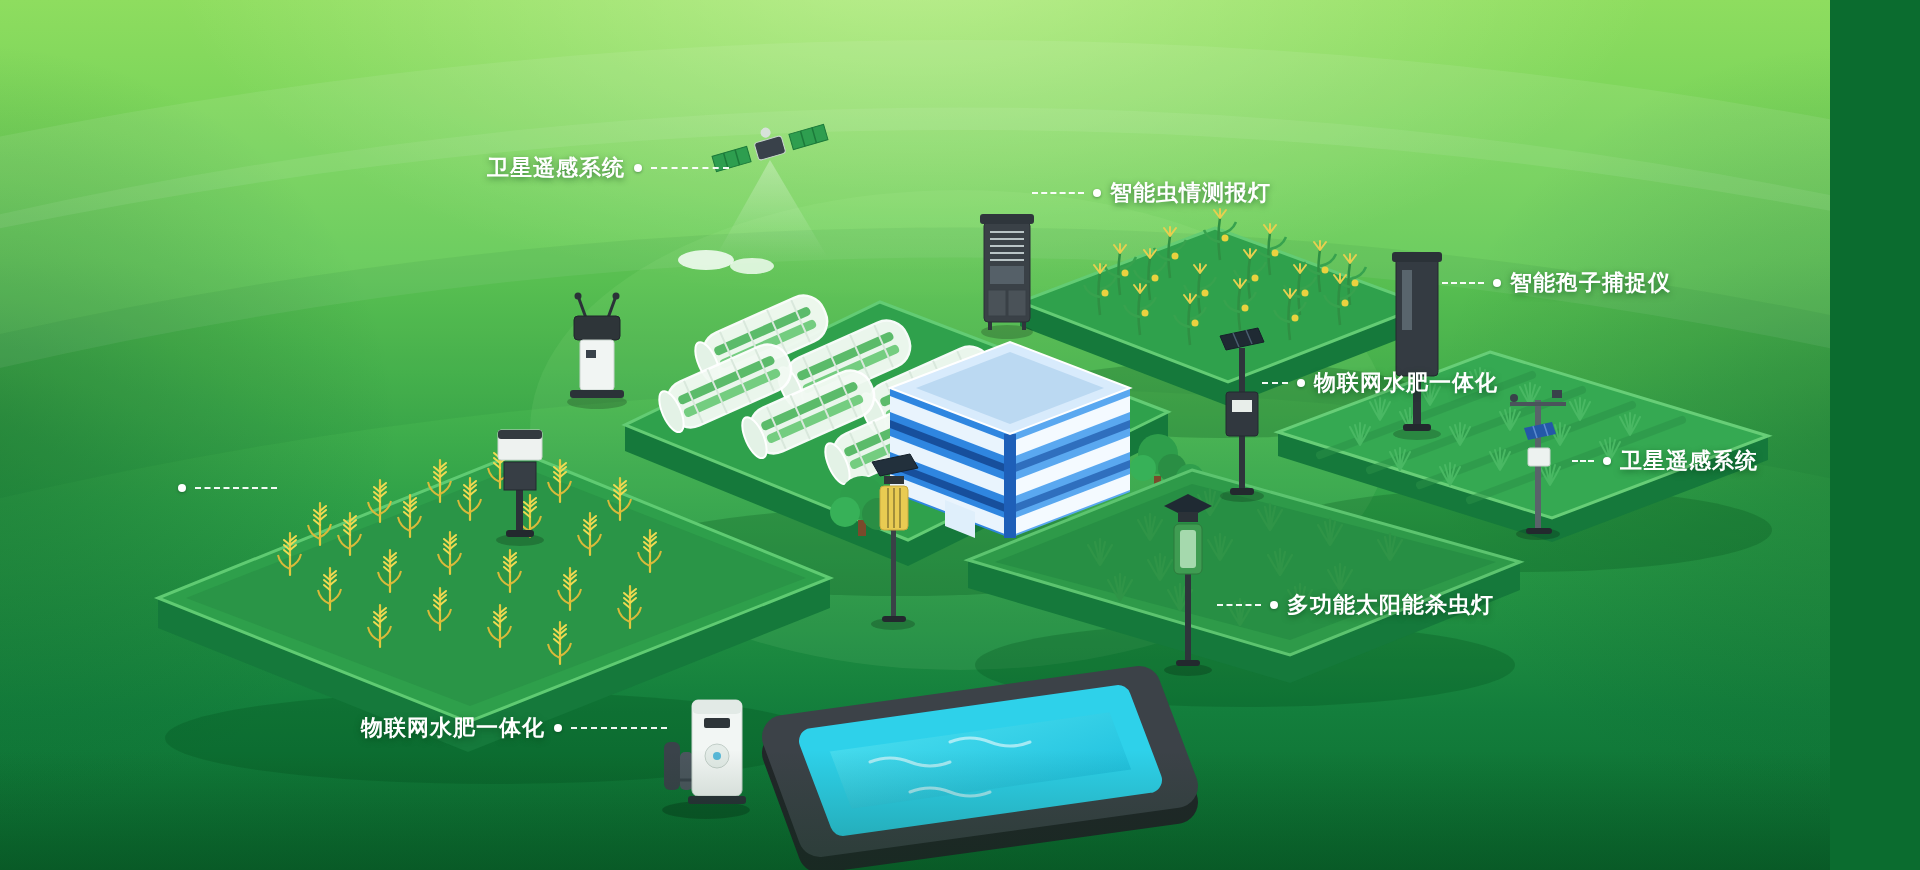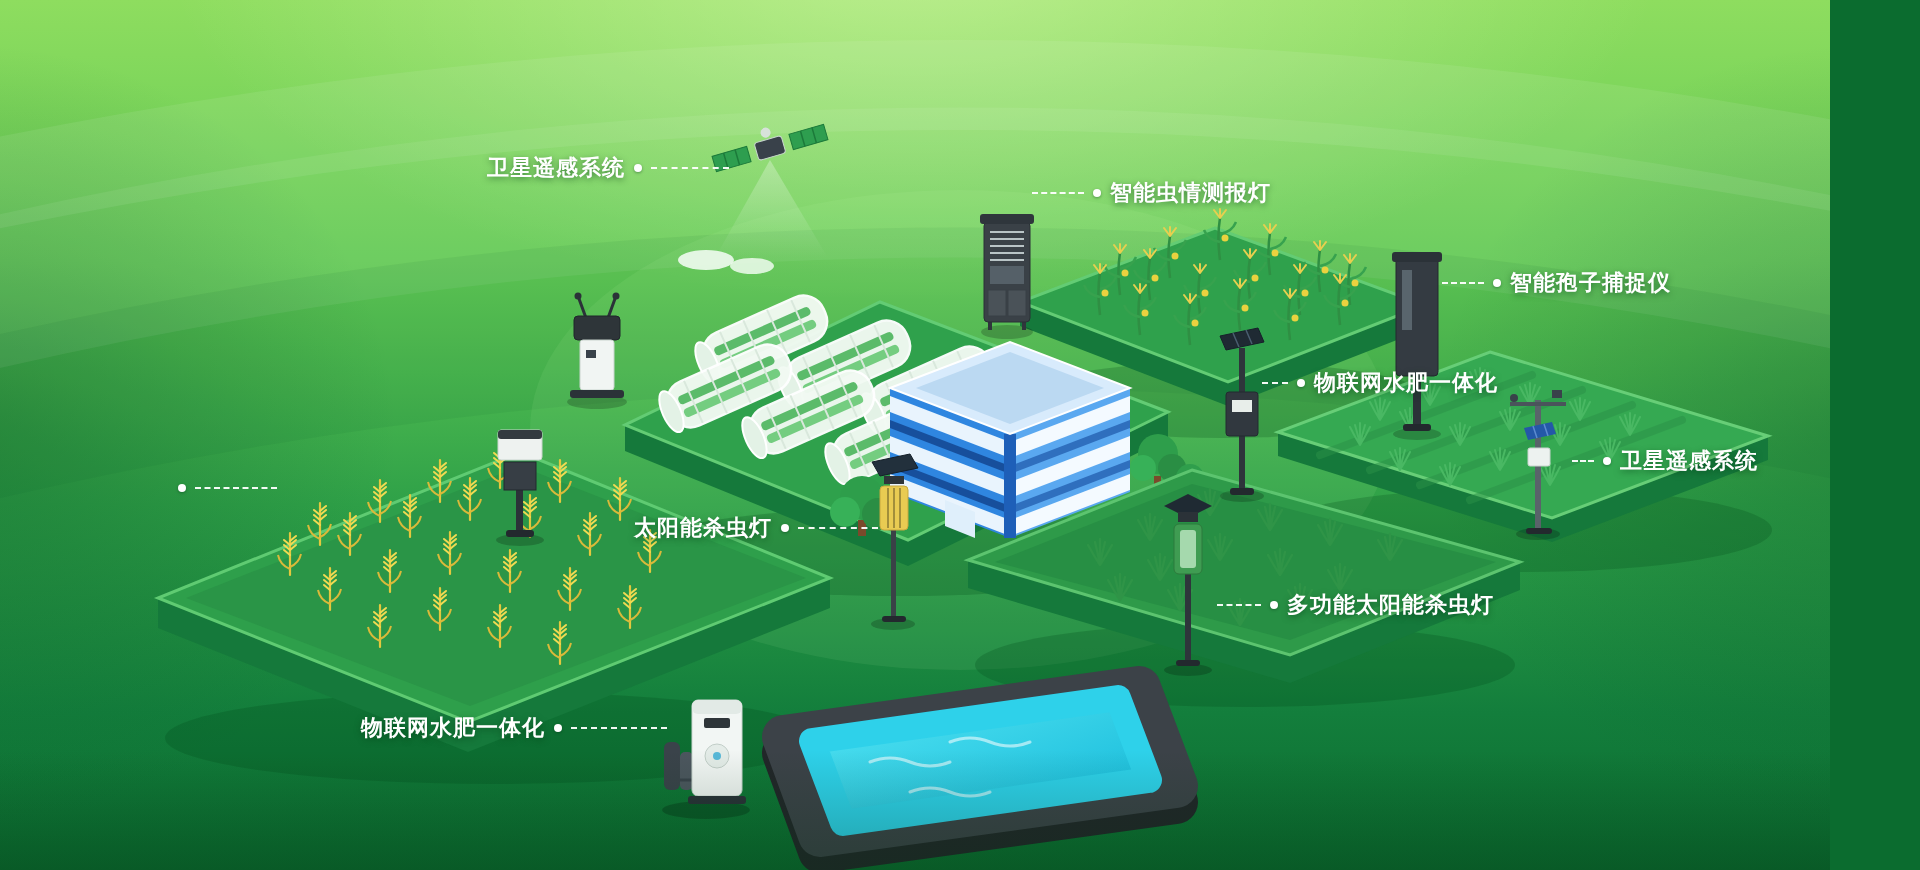--- a/index.html
+++ b/index.html
@@ -369,25 +369,20 @@
     <span class="c-dot"></span>
     <span class="c-dash" style="width:82px"></span>
   </div>
 
   <div class="callout" style="left:1572px;top:446px">
     <span class="c-dash" style="width:22px"></span>
     <span class="c-dot"></span>
     <span class="c-text">卫星遥感系统</span>
   </div>
 
-  <div class="callout" style="left:634px;top:513px">
-    <span class="c-text">太阳能杀虫灯</span>
-    <span class="c-dot"></span>
-    <span class="c-dash" style="width:80px"></span>
-  </div>
 
   <div class="callout" style="left:1217px;top:590px">
     <span class="c-dash" style="width:44px"></span>
     <span class="c-dot"></span>
     <span class="c-text">多功能太阳能杀虫灯</span>
   </div>
 
   <div class="callout" style="left:361px;top:713px">
     <span class="c-text">物联网水肥一体化</span>
     <span class="c-dot"></span>

